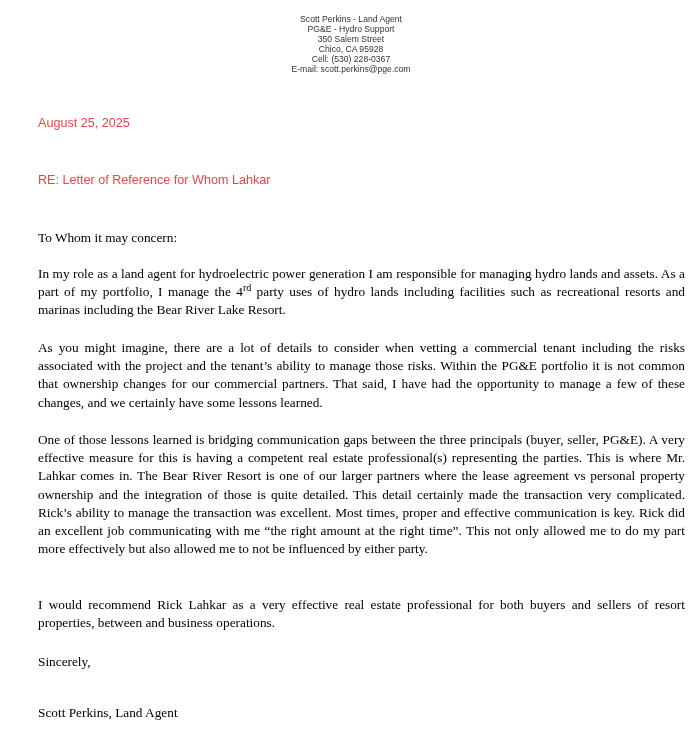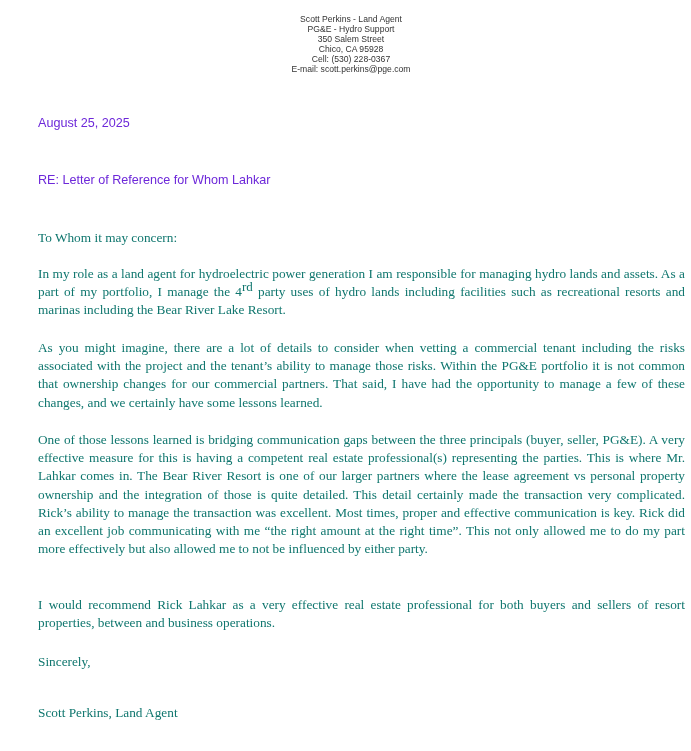--- a/index.html
+++ b/index.html
@@ -4,30 +4,30 @@
   <style>
     html, body { margin: 0; padding: 0; background: #ffffff; }
     body { width: 691px; height: 751px; overflow: hidden; position: relative; color: #1a1a1a; }
     .letterhead {
       position: absolute; top: 14px; left: 0; width: 702px; text-align: center;
       font-family: "Liberation Sans", sans-serif; font-size: 8.6px; line-height: 10.1px; color: #333;
     }
     .letterhead div { white-space: nowrap; }
     .sans-line {
       position: absolute; left: 38px;
-      font-family: "Liberation Sans", sans-serif; font-size: 12.6px; color: #6d28d9; white-space: nowrap;
+      font-family: "Liberation Sans", sans-serif; font-size: 12.6px; color: #ef4444; white-space: nowrap;
     }
     .serif {
-      font-family: "Liberation Serif", serif; font-size: 13.3px; line-height: 18.2px; color: #0f766e;
+      font-family: "Liberation Serif", serif; font-size: 13.3px; line-height: 18.2px; color: #000000;
     }
     .line { position: absolute; left: 38px; white-space: nowrap; }
     .para {
       position: absolute; left: 38px; width: 647px; text-align: justify; margin: 0;
     }
-    sup { font-size: 13px; line-height: 0; vertical-align: 5px; margin-top: 20px; }
+    sup { font-size: 10px; line-height: 0; vertical-align: 5px; margin-top: 20px; }
   </style>
 </head>
 <body>
 
 <div class="letterhead">
   <div>Scott Perkins - Land Agent</div>
   <div>PG&amp;E - Hydro Support</div>
   <div>350 Salem Street</div>
   <div>Chico, CA 95928</div>
   <div>Cell: (530) 228-0367</div>

